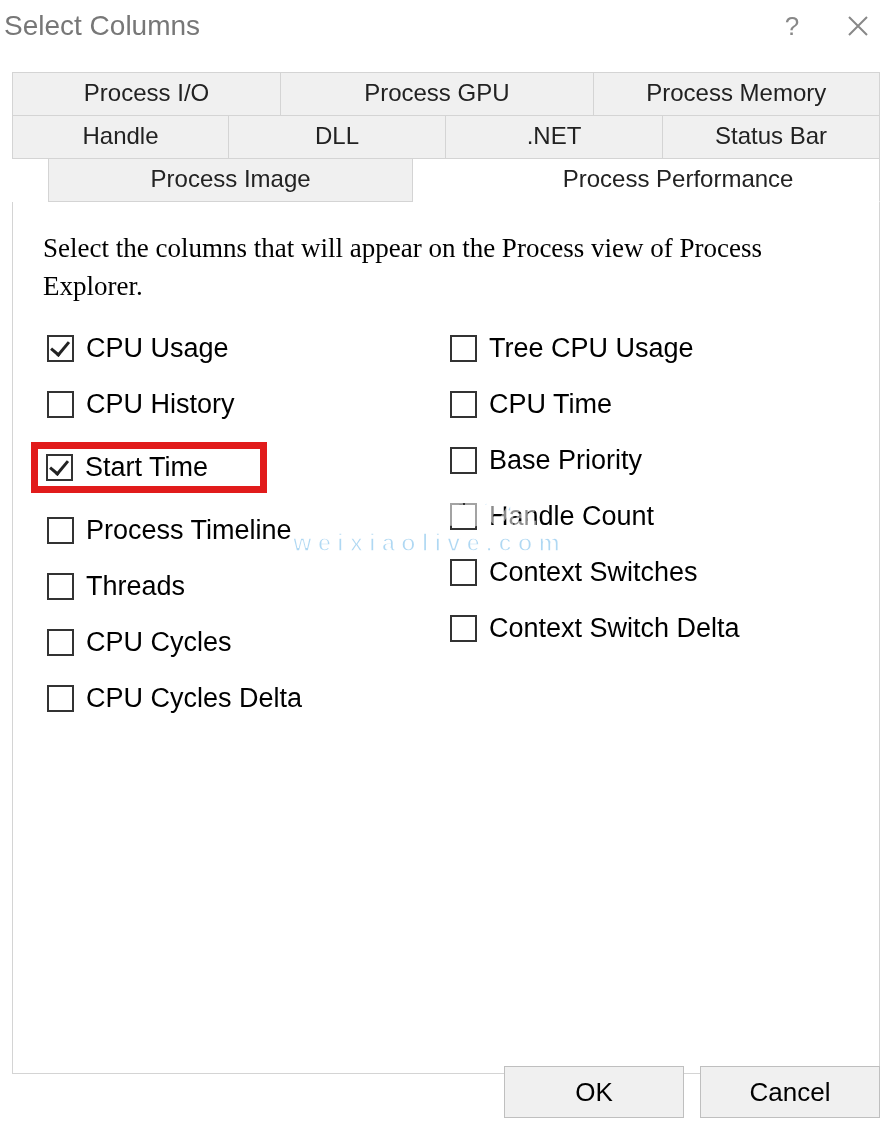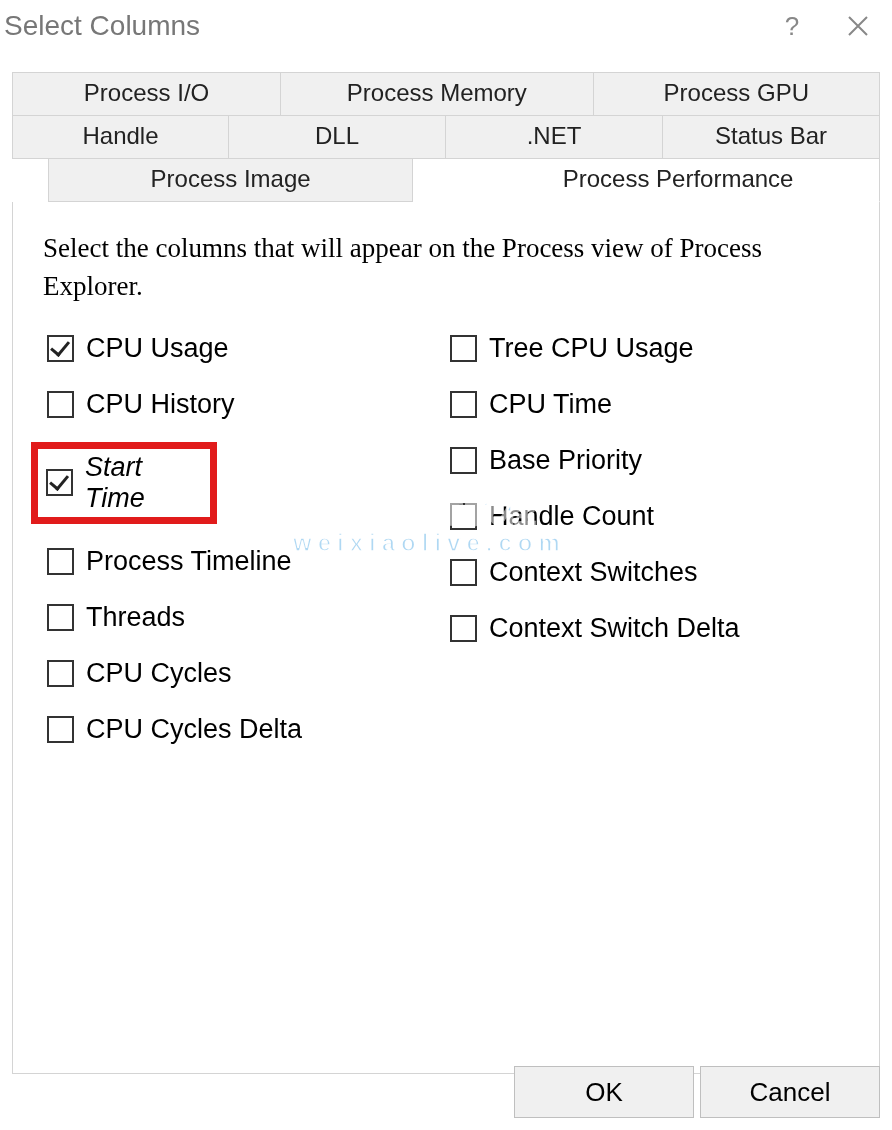--- a/index.html
+++ b/index.html
@@ -40,21 +40,20 @@
   }
   .close-icon svg { display:block; }
 
   .tabstrip {
     position: relative;
     margin: 20px 12px 0 12px;
   }
   .tab-row {
     display: flex;
     width: 100%;
-    justify-content: flex-end;
   }
   .tab {
     flex: 1 1 0;
     background: #f0f0f0;
     border: 1px solid #d4d4d4;
     text-align: center;
     font-size: 24px;
     padding: 6px 4px 8px 4px;
     color: #222;
     position: relative;
@@ -118,22 +117,21 @@
     height: 8px;
     border-left: 3px solid #222;
     border-bottom: 3px solid #222;
     transform: rotate(-50deg) translate(1px,-2px);
   }
   .highlight-red {
     border: 7px solid #e11b1b;
     padding-left: 8px;
     margin-left: -12px;
     margin-right: -4px;
-    width: 186px;
-    font-style: italic;
+    width: 236px;
   }
 
   .watermark {
     position: absolute;
     left: 280px;
     top: 285px;
     pointer-events: none;
     text-align: center;
     opacity: 0.55;
   }
@@ -151,21 +149,21 @@
     -webkit-text-stroke: 1.5px #fff;
     letter-spacing: 6px;
     margin-top: -4px;
   }
 
   .btnbar {
     position: absolute;
     right: 12px;
     bottom: 12px;
     display: flex;
-    gap: 6px;
+    gap: 16px;
     justify-content: space-between;
   }
   .btn {
     width: 180px;
     height: 52px;
     background: #f0f0f0;
     border: 1px solid #bfbfbf;
     font-size: 26px;
     display: flex;
     align-items: center;
@@ -183,22 +181,22 @@
       <svg width="24" height="24" viewBox="0 0 24 24">
           <path d="M3 3 L21 21 M21 3 L3 21" stroke="#888" stroke-width="2" fill="none"></path>
         </svg>
     </div>
   </div>
 </div>
 
 <div class="tabstrip">
   <div class="tab-row tab-row0">
     <div class="tab">Process I/O</div>
+    <div class="tab">Process GPU</div>
     <div class="tab">Process Memory</div>
-    <div class="tab">Process GPU</div>
   </div>
   <div class="tab-row tab-row1">
     <div class="tab">Handle</div>
     <div class="tab">DLL</div>
     <div class="tab">.NET</div>
     <div class="tab">Status Bar</div>
   </div>
   <div class="tab-row tab-row2">
     <div class="tab">Process Image</div>
     <div class="tab active">Process Performance</div>

